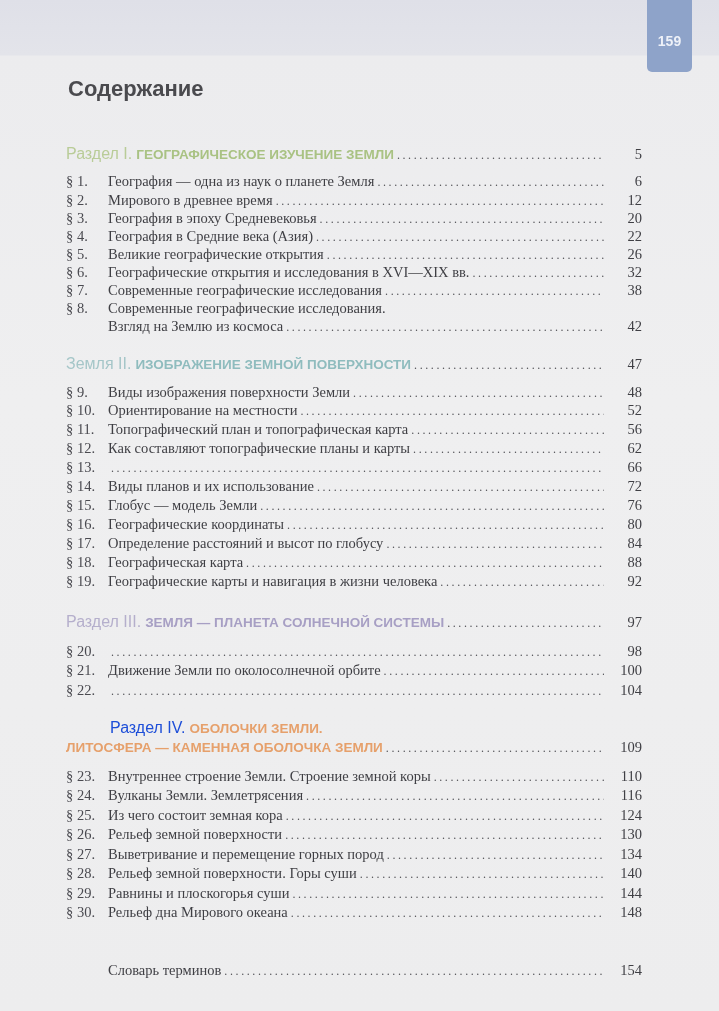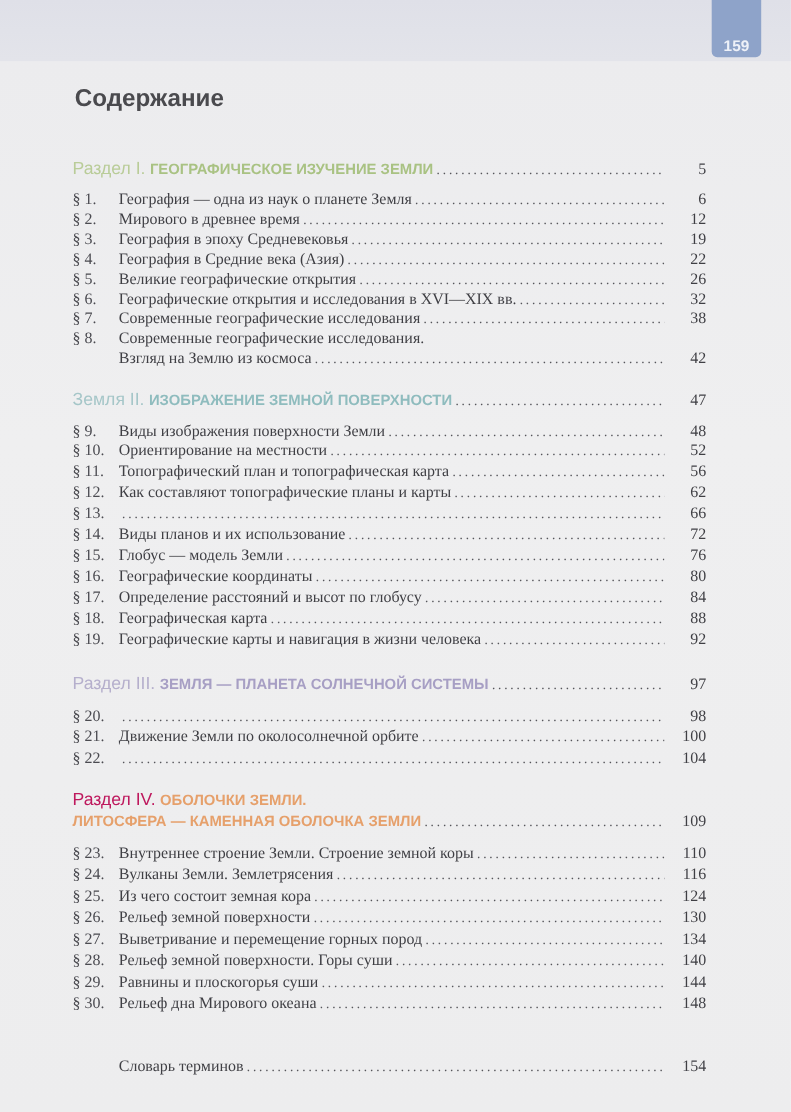--- a/index.html
+++ b/index.html
@@ -3,21 +3,21 @@
 <meta charset="utf-8">
 <style>
   html, body { margin:0; padding:0; }
   body {
     width:719px; height:1011px; overflow:hidden; position:relative;
     background: linear-gradient(180deg, #dfe0e8 0px, #e3e4ea 55px, #ececee 56px, #efeff0 400px, #ededee 1011px);
     font-family: "Liberation Serif", "DejaVu Serif", serif;
     color:#3c3c40;
   }
   .page-tab {
-    position:absolute; left:647px; top:0; width:45px; height:52px;
+    position:absolute; left:647px; top:0; width:45px; height:72px;
     background:#8ea3c9; border-radius:0 0 5px 5px;
     color:#eef1f8; font-family:"Liberation Sans", sans-serif; font-weight:bold;
     font-size:14px; text-align:center; line-height:16px;
     box-sizing:border-box; padding-top:33px;
   }
   .title {
     position:absolute; left:68px; top:76px;
     font-family:"Liberation Sans", sans-serif; font-weight:bold; font-size:22px; color:#4a4a4e;
   }
   .toc { position:absolute; left:66px; top:0; width:576px; }
@@ -36,21 +36,21 @@
   .sec .pre { font-size:16px; font-weight:normal; }
   .sec .hd { font-size:13.5px; font-weight:bold; }
   .sec .page, .sec .leader { font-family:"Liberation Serif", serif; }
   .s1 .pre, .s1 .hd { color:#a9c283; }
   .s2 .pre, .s2 .hd { color:#8fbcbe; }
   .s3 .pre, .s3 .hd { color:#a79fc4; }
   .s4 .pre, .s4 .hd { color:#e6a06b; }
   .s1 .pre { color:#b9cc98; }
   .s2 .pre { color:#a5c6c8; }
   .s3 .pre { color:#b5afcc; }
-  .s4 .pre { color:#be185d; }
+  .s4 .pre { color:#1d4ed8;margin-left:44px; }
 </style>
 </head>
 <body>
 
 <div class="page-tab"><span>159</span></div>
 
 <div class="title">Содержание</div>
 
 <div class="toc">
 
@@ -68,21 +68,21 @@
   <div class="row" style="top:190px">
       <span class="num">§ 2.</span>
       <span class="label">Мирового в древнее время</span>
       <span class="leader">........................................................................................................</span>
       <span class="page">12</span>
     </div>
   <div class="row" style="top:208px">
       <span class="num">§ 3.</span>
       <span class="label">География в эпоху Средневековья</span>
       <span class="leader">........................................................................................................</span>
-      <span class="page">19</span>
+      <span class="page">20</span>
     </div>
   <div class="row" style="top:226px">
       <span class="num">§ 4.</span>
       <span class="label">География в Средние века (Азия)</span>
       <span class="leader">........................................................................................................</span>
       <span class="page">22</span>
     </div>
   <div class="row" style="top:244px">
       <span class="num">§ 5.</span>
       <span class="label">Великие географические открытия</span>

